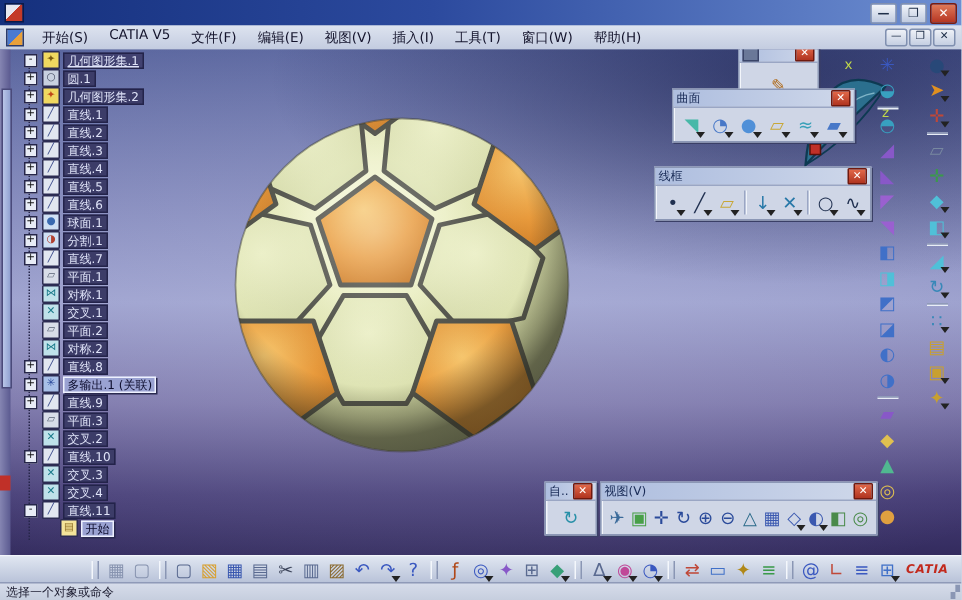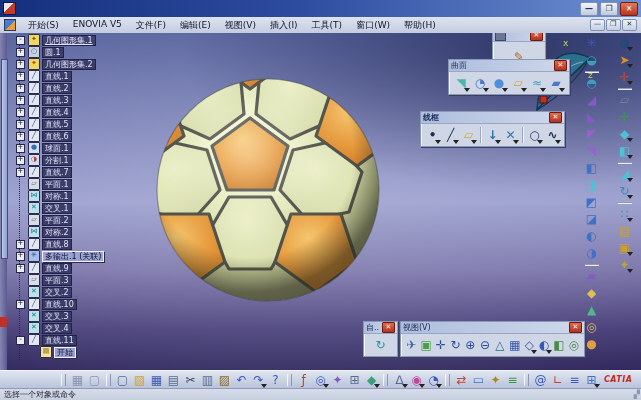--- a/index.html
+++ b/index.html
@@ -85,21 +85,21 @@
       <div class="wbtn">—</div>
       <div class="wbtn">❐</div>
       <div class="wbtn close">✕</div>
     </div>
 </div>
 
 <div class="menubar">
   <div class="menuicon"></div>
   <div id="menu-items" style="display:flex;">
       <div class="menu-item">开始(S)</div>
-      <div class="menu-item">ENOVIA V5</div>
+      <div class="menu-item">CATIA V5</div>
       <div class="menu-item">文件(F)</div>
       <div class="menu-item">编辑(E)</div>
       <div class="menu-item">视图(V)</div>
       <div class="menu-item">插入(I)</div>
       <div class="menu-item">工具(T)</div>
       <div class="menu-item">窗口(W)</div>
       <div class="menu-item">帮助(H)</div>
     </div>
   <div class="mdictl" id="mdictl">
       <div class="wbtn">—</div>
@@ -353,21 +353,21 @@
           <span class="g" style="color: rgb(56, 160, 184);">≈</span>
           <span class="dd"></span>
         </div>
         <div class="tbtn">
           <span class="g" style="color: rgb(72, 120, 200);">▰</span>
           <span class="dd"></span>
         </div>
       </div>
   </div>
 
-  <div class="fl" style="left:420px;top:78px;width:143px;font-weight:bold;">
+  <div class="fl" style="left:436px;top:78px;width:143px;">
     <div class="tb-title">
         <span>线框</span>
       <div class="tb-close">✕</div>
       </div>
     <div class="tb-body" id="tb-wireframe">
         <div class="tbtn">
           <span class="g" style="color: rgb(32, 48, 80);">•</span>
           <span class="dd"></span>
         </div>
         <div class="tbtn">

